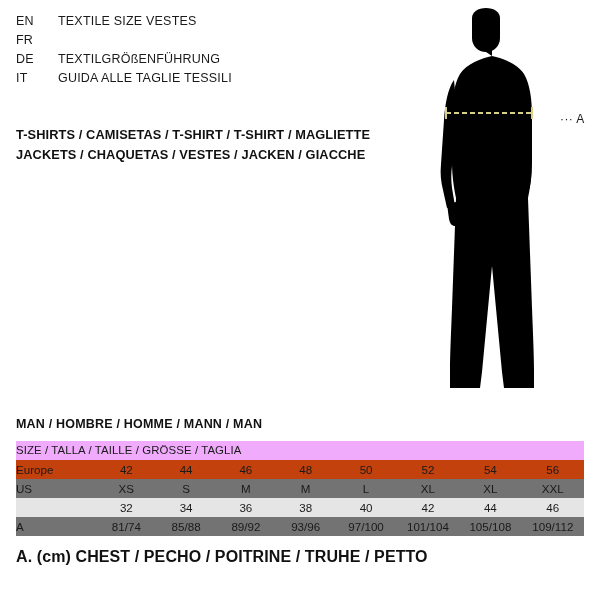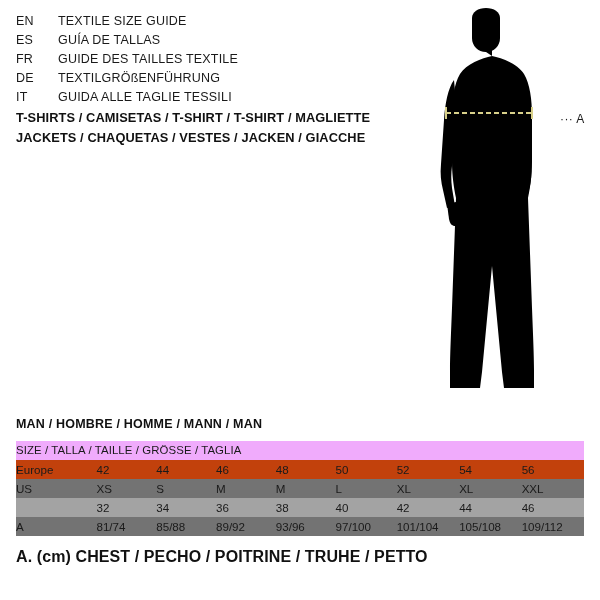--- a/index.html
+++ b/index.html
@@ -42,21 +42,21 @@
   }
   .lang-text {
     flex: 1 1 auto;
     white-space: nowrap;
   }
 
   
   .cat-block {
     position: absolute;
     left: 16px;
-    top: 108px;
+    top: 125px;
     width: 420px;
   }
   .cat-line {
     font-size: 12.8px;
     font-weight: bold;
     letter-spacing: 0.1px;
     line-height: 20px;
     color: #111111;
     white-space: nowrap;
   }
@@ -107,36 +107,36 @@
     line-height: 19px;
     vertical-align: middle;
     white-space: nowrap;
   }
   td.label-cell {
     width: 92px;
     padding-left: 2px;
   }
   td.val-cell {
     width: 68px;
-    text-align: left;
+    text-align: center;
     padding-left: 2px;
   }
   tr.row-head td {
     background: #f0abfc;
     font-size: 11.4px;
     letter-spacing: 0.1px;
   }
   tr.row-shade td {
     background: #c2410c;
   }
   tr.row-plain td {
     background: #737373;
   }
   tr.row-shade2 td {
-    background: #a3a3a3;
+    background: #e5e5e5;
   }
 
   .footnote {
     position: absolute;
     left: 16px;
     top: 548px;
     font-size: 16px;
     font-weight: bold;
     letter-spacing: 0.1px;
     color: #111111;
@@ -144,29 +144,24 @@
   }
 </style>
 </head>
 <body>
 
 <div class="page">
 
   <div class="lang-block">
     <div class="lang-row">
       <span class="lang-code">EN</span>
-      <span class="lang-text">TEXTILE SIZE GUIDE</span>
-    </div>
-    <div class="lang-row">
-      <span class="lang-code">ES</span>
-      <span class="lang-text">GUÍA DE TALLAS</span>
+      <span class="lang-text">TEXTILE SIZE VESTES</span>
     </div>
     <div class="lang-row">
       <span class="lang-code">FR</span>
-      <span class="lang-text">GUIDE DES TAILLES TEXTILE</span>
     </div>
     <div class="lang-row">
       <span class="lang-code">DE</span>
       <span class="lang-text">TEXTILGRÖßENFÜHRUNG</span>
     </div>
     <div class="lang-row">
       <span class="lang-code">IT</span>
       <span class="lang-text">GUIDA ALLE TAGLIE TESSILI</span>
     </div>
   </div>

